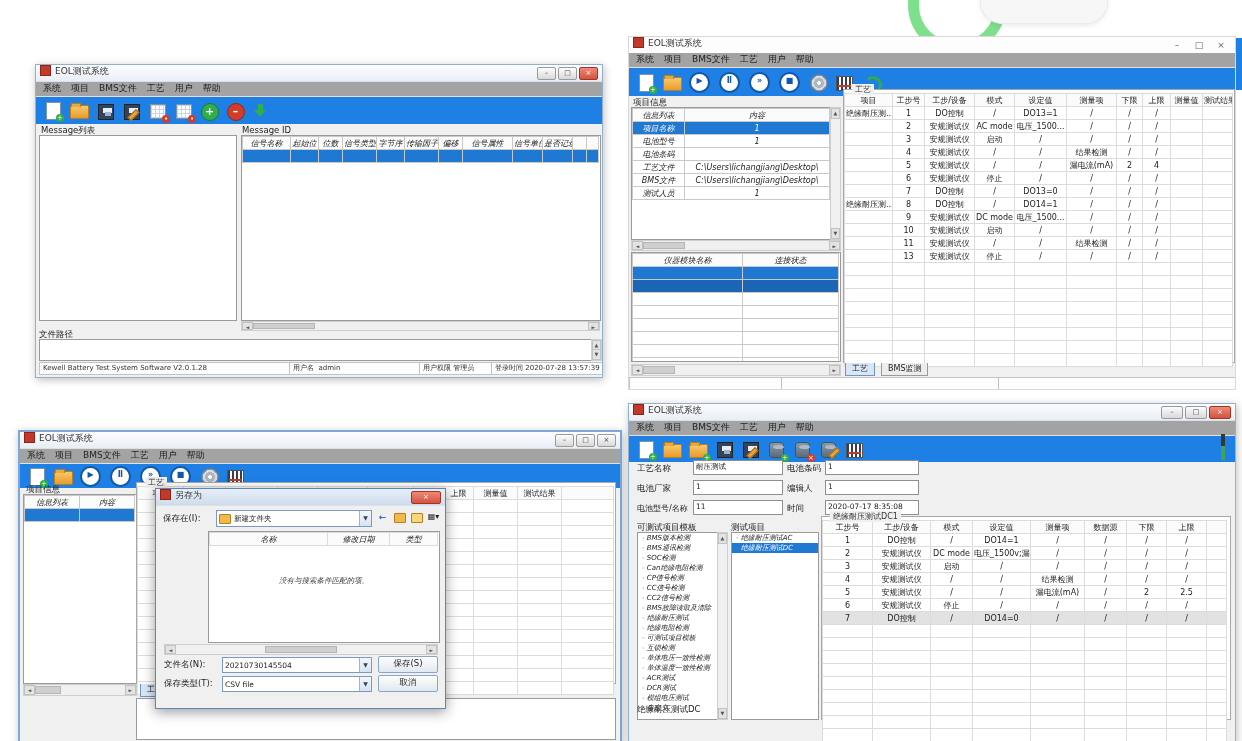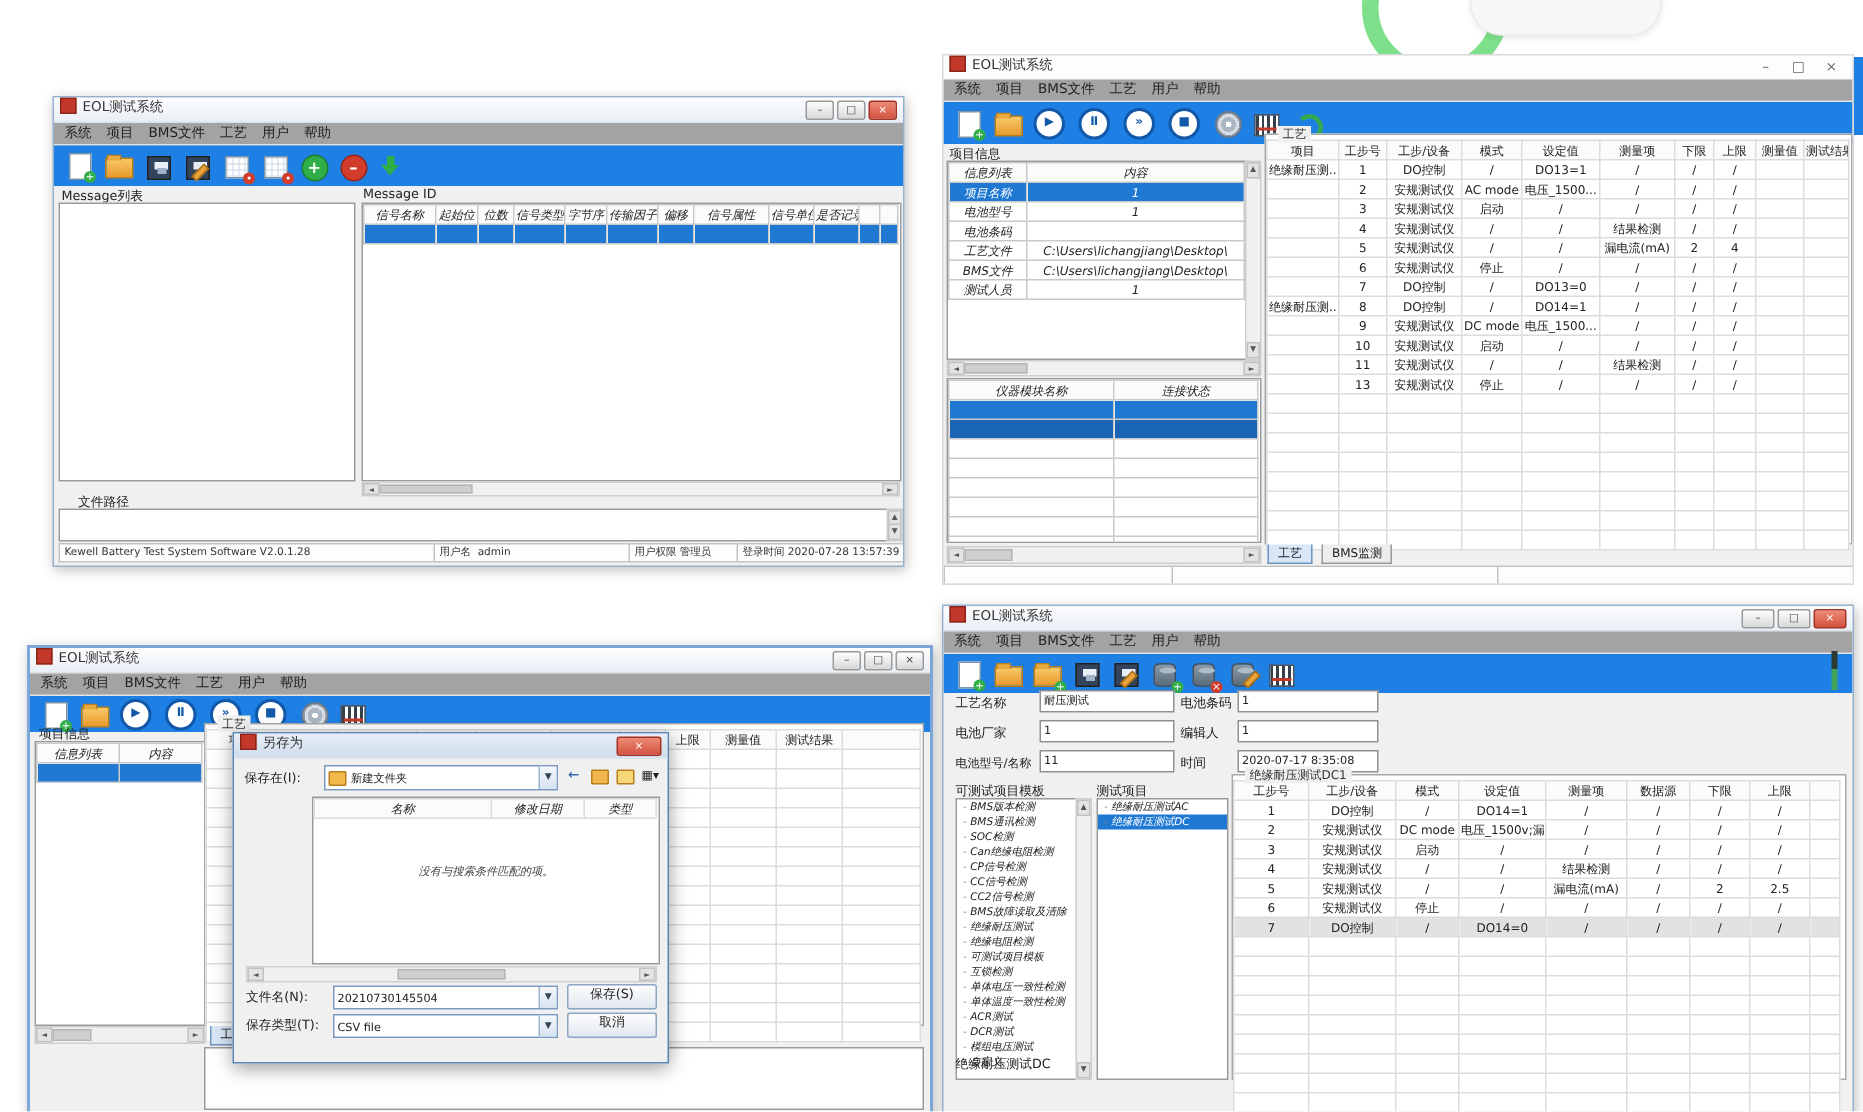--- a/index.html
+++ b/index.html
@@ -190,21 +190,21 @@
               <td></td>
             </tr>
           </tbody>
       </table>
     </div>
     <div class="sb" style="left:205px;top:256px;width:357px;height:8px">
         <span class="ar" style="left:0">◄</span>
         <span class="ar" style="right:0">►</span>
         <span class="thumb" style="left:11px;width:60px"></span>
       </div>
-    <div class="label" style="left:16px;top:264px">文件路径</div>
+    <div class="label" style="left:3px;top:264px">文件路径</div>
     <div class="textarea" style="left:3px;top:274px;width:552px;height:20px"></div>
     <div class="vsb" style="left:555px;top:274px;height:20px">
         <span class="va" style="top:0">▲</span>
         <span class="va" style="bottom:0">▼</span>
       </div>
     <div class="scell" style="left:3px;top:297px;width:248px;height:11px">Kewell Battery Test System Software V2.0.1.28</div>
     <div class="scell" style="left:253px;top:297px;width:128px;height:11px"><span>用户名</span>&nbsp;&nbsp;<span>admin</span></div>
     <div class="scell" style="left:383px;top:297px;width:70px;height:11px"><span>用户权限</span>&nbsp;<span>管理员</span></div>
     <div class="scell" style="left:455px;top:297px;width:108px;height:11px"><span>登录时间</span>&nbsp;<span>2020-07-28 13:57:39</span></div>
   </div>

